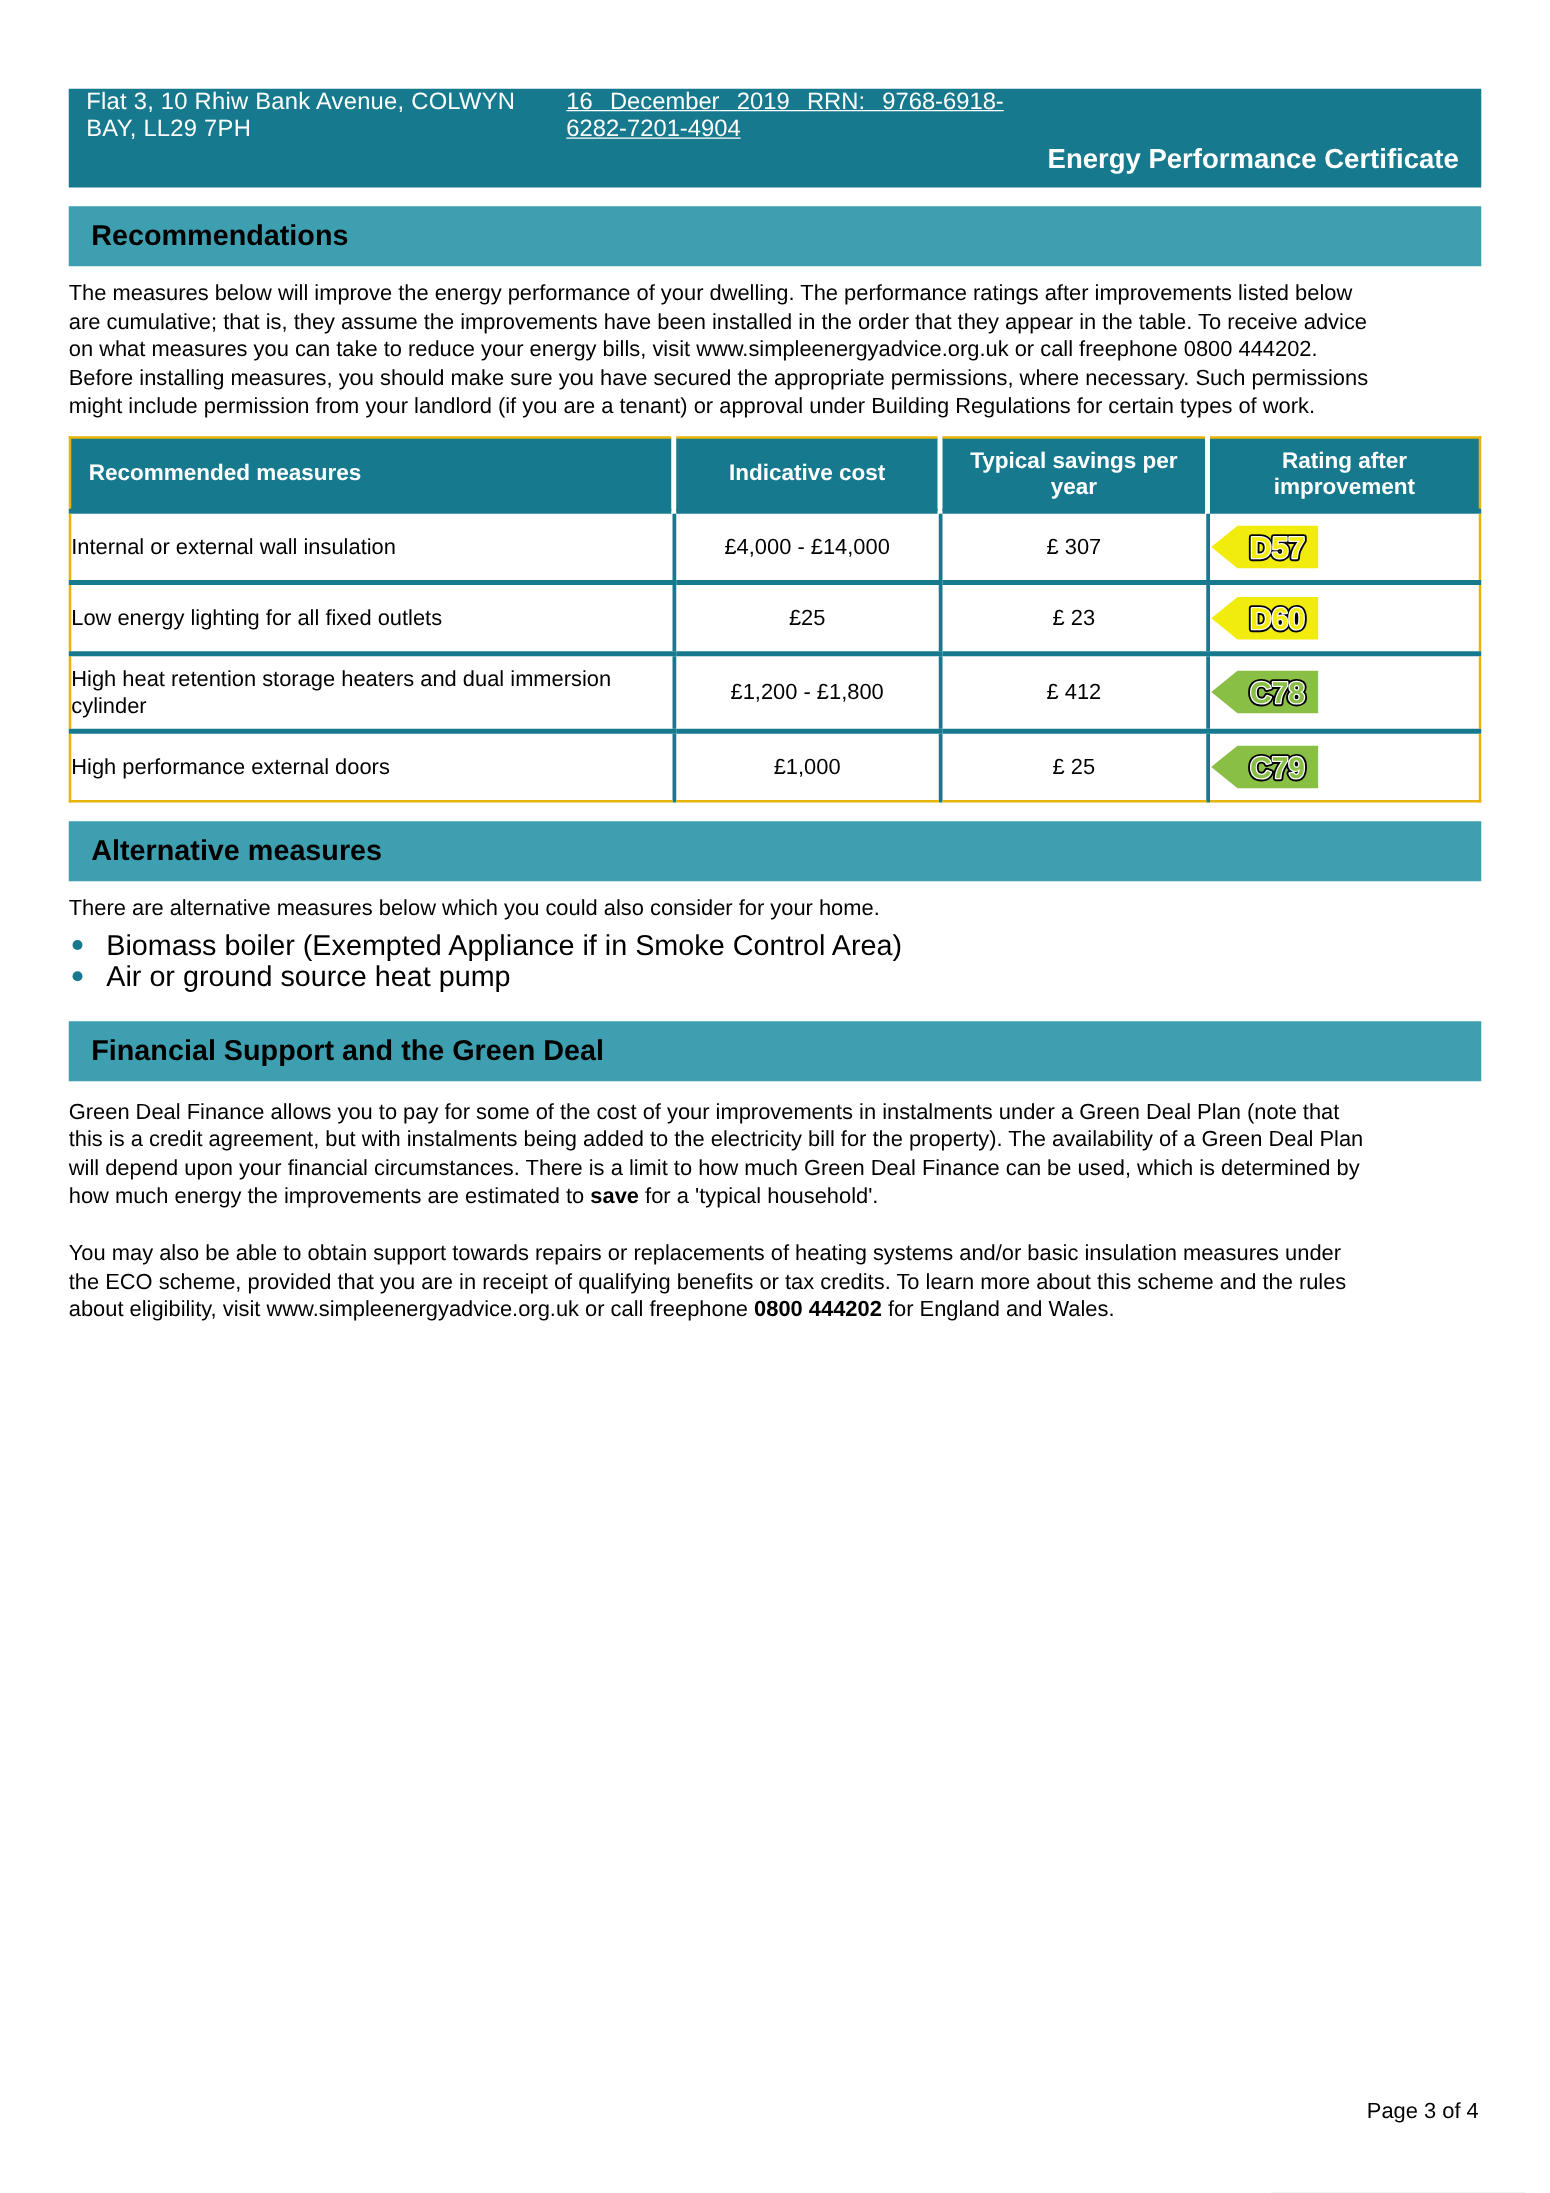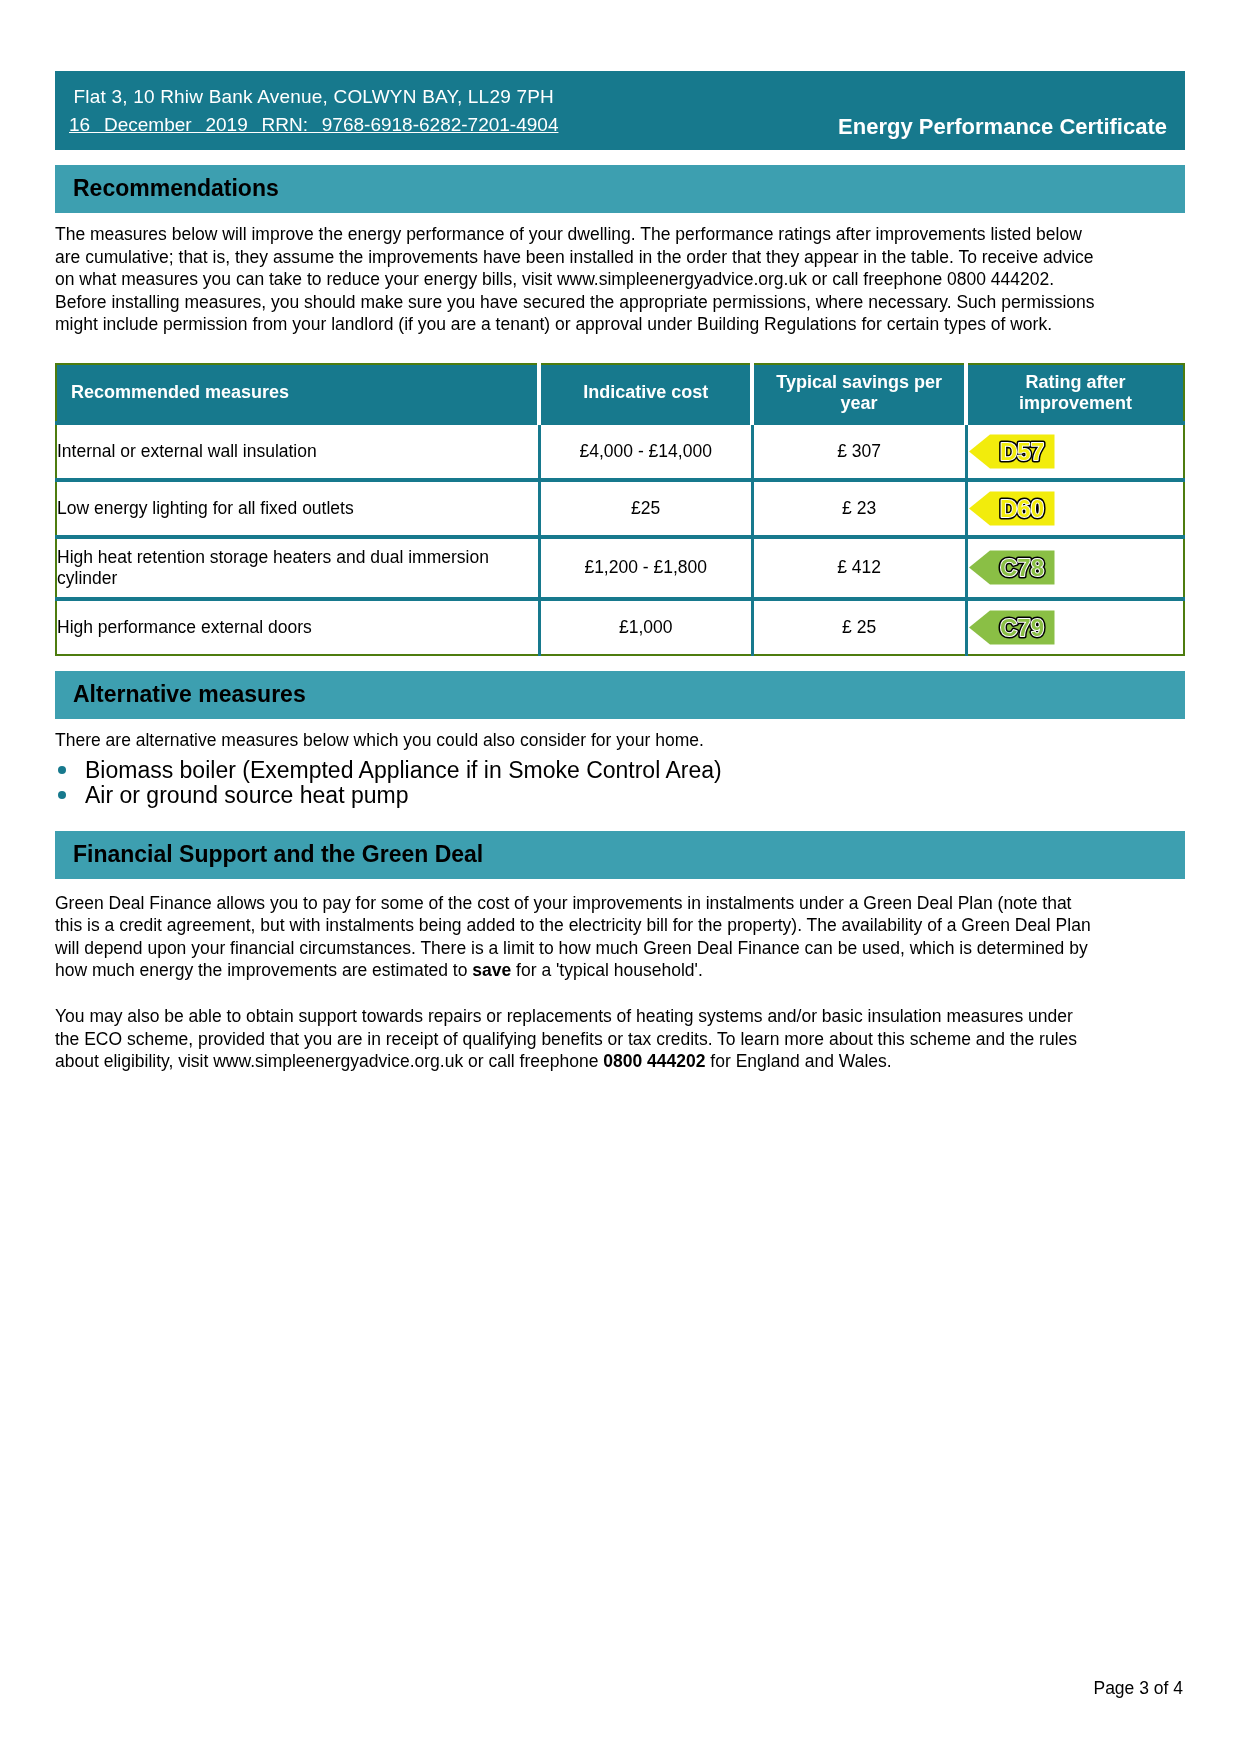--- a/index.html
+++ b/index.html
@@ -26,24 +26,22 @@
     color: #fff;
     height: 79px;
     display: flex;
     justify-content: space-between;
     align-items: stretch;
     padding: 0 18px 0 14px;
     box-sizing: border-box;
   }
   .header-left {
     display: flex;
-    flex-direction: column;
     justify-content: center;
     gap: 6px;
-    text-align: center;
   }
   .address-line { font-size: 19px; letter-spacing: 0.2px; }
   .date-rrn-line { font-size: 19px; word-spacing: 0.45em; text-decoration: underline; }
   .epc-title {
     align-self: flex-end;
     font-size: 22px;
     font-weight: bold;
     margin-bottom: 10px;
     white-space: nowrap;
   }
@@ -63,24 +61,24 @@
     font-size: 17.5px;
     line-height: 22.6px;
     margin: 10px 0 0 0;
     width: 1045px;
   }
   .para b { font-weight: bold; text-align: right; }
 
   
   table.measures {
     border-collapse: collapse;
-    margin-top: 27px;
+    margin-top: 13px;
     width: 1130px;
     table-layout: fixed;
-    border: 2px solid #4d7c0f;
+    border: 2px solid #eab308;
   }
   table.measures th {
     background: #17798d;
     color: #fff;
     font-size: 18px;
     font-weight: bold;
     height: 52px;
     padding: 2px 10px;
     text-align: center;
     vertical-align: middle;

